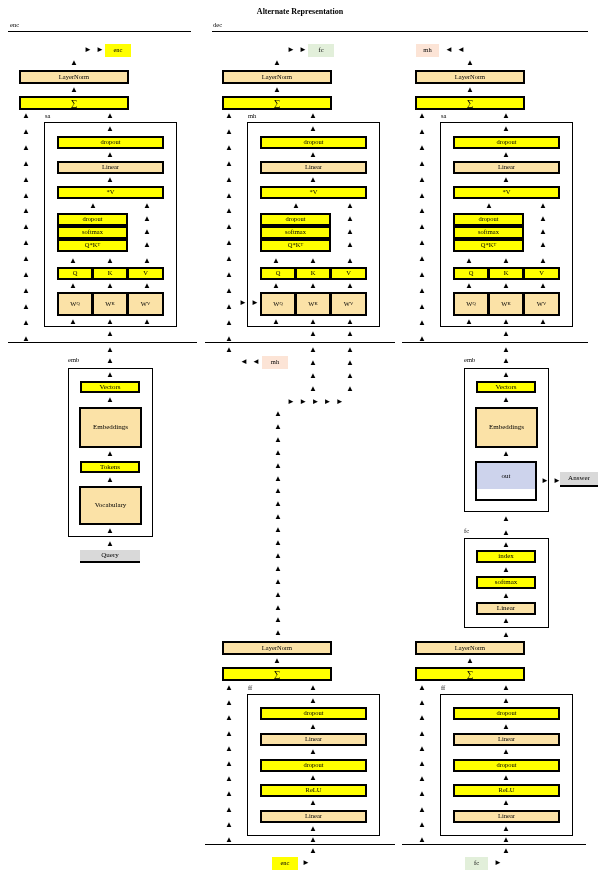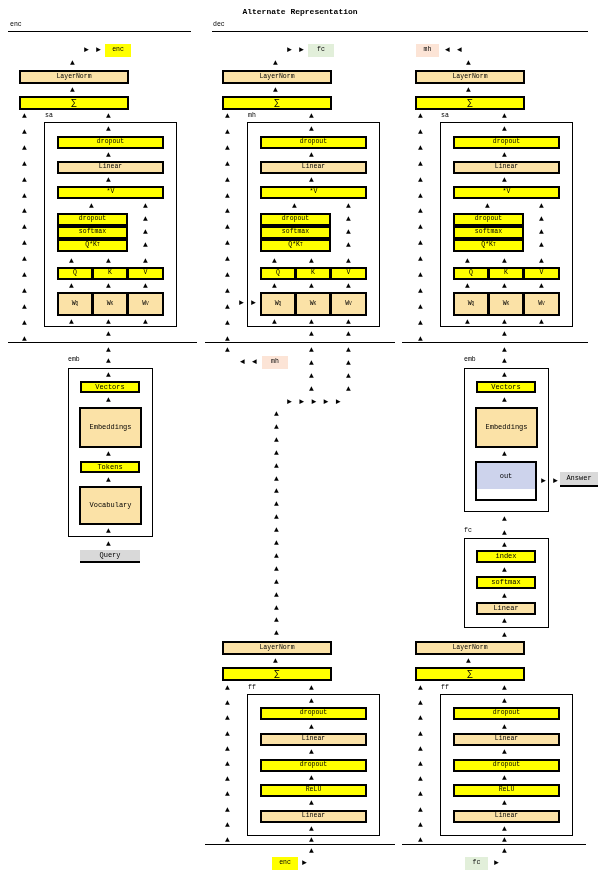--- a/index.html
+++ b/index.html
@@ -1,17 +1,17 @@
 <!DOCTYPE html>
 <html><head>
 <meta charset="utf-8">
 <style>
   html,body{margin:0;padding:0;background:#fff}
   #canvas{position:relative;width:610px;height:887px;background:#fff;
-          font-family:Liberation Mono, monospace;color:#000;overflow:hidden}
+          font-family:Liberation Serif, serif;color:#000;overflow:hidden}
   .title{position:absolute;left:150px;top:7px;width:300px;text-align:center;
          font-size:8px;font-weight:bold}
   .seclbl{position:absolute;font-size:6.5px;line-height:1}
   .hline{position:absolute;height:1px;background:#000}
   .wrap{position:absolute;border:1px solid #000;background:#fff;box-sizing:border-box}
   .bar{position:absolute;width:110px;height:14px;border:2px solid #000;box-sizing:border-box;
        display:flex;align-items:center;justify-content:center;font-size:6.5px;line-height:1}
   .ibar{position:absolute;width:107px;height:13px;border:2px solid #000;box-sizing:border-box;
         display:flex;align-items:center;justify-content:center;font-size:6.5px;line-height:1}
   .stk{position:absolute;width:71px;height:13px;border:2px solid #000;box-sizing:border-box;

